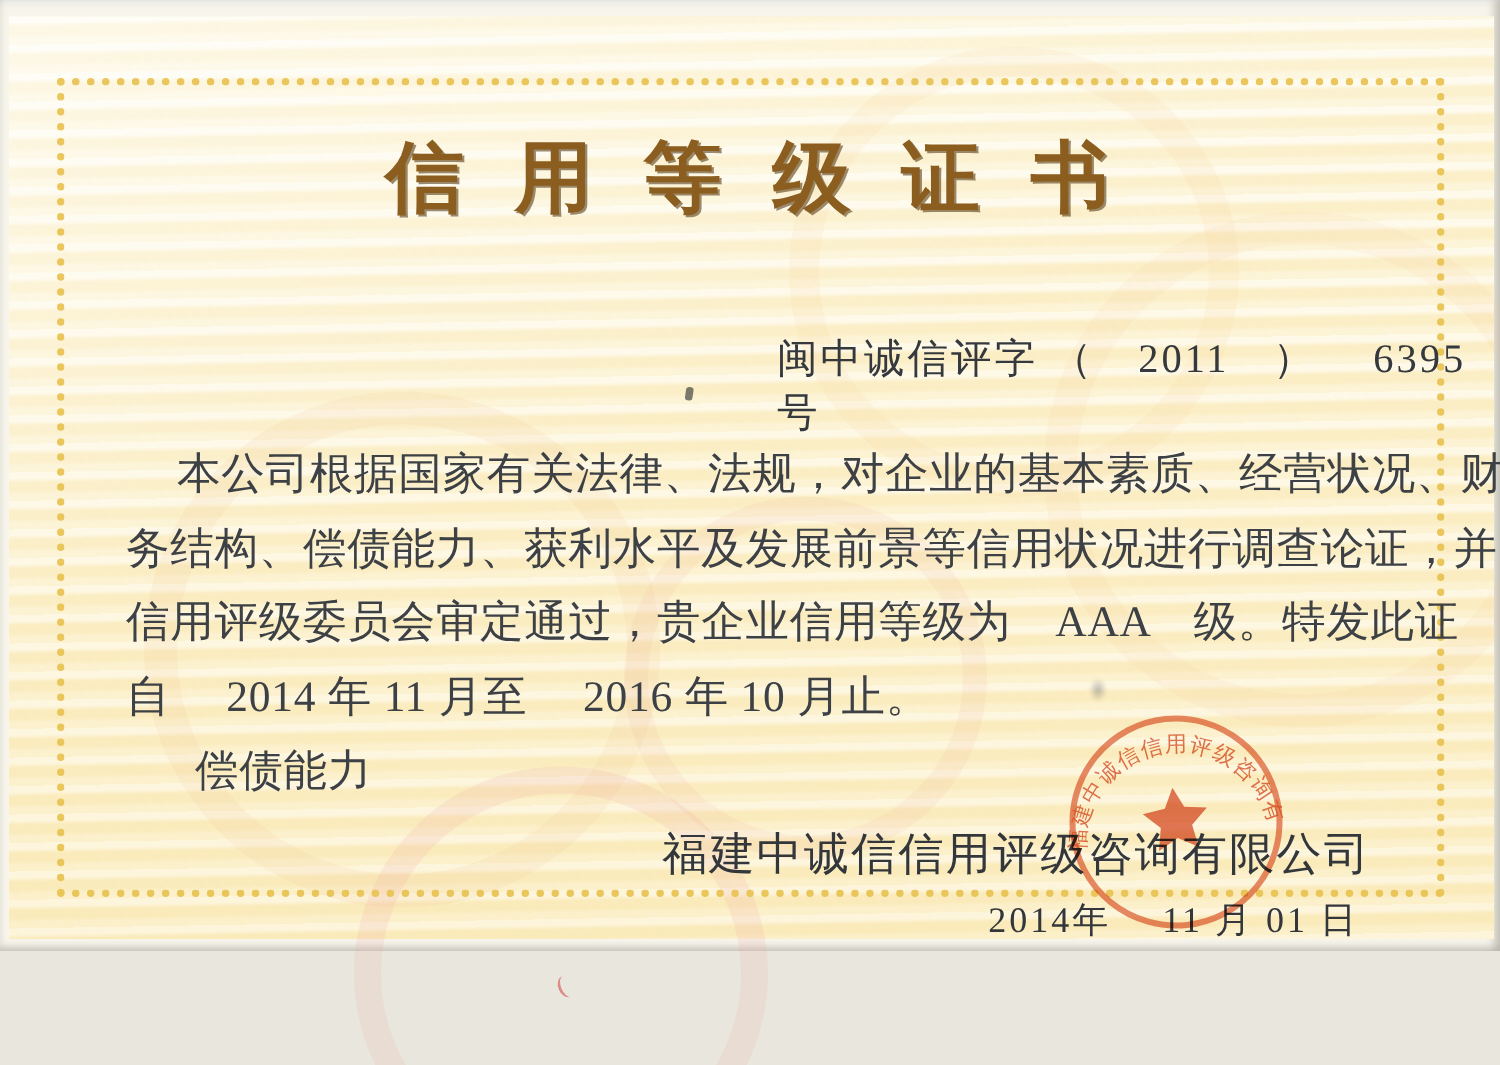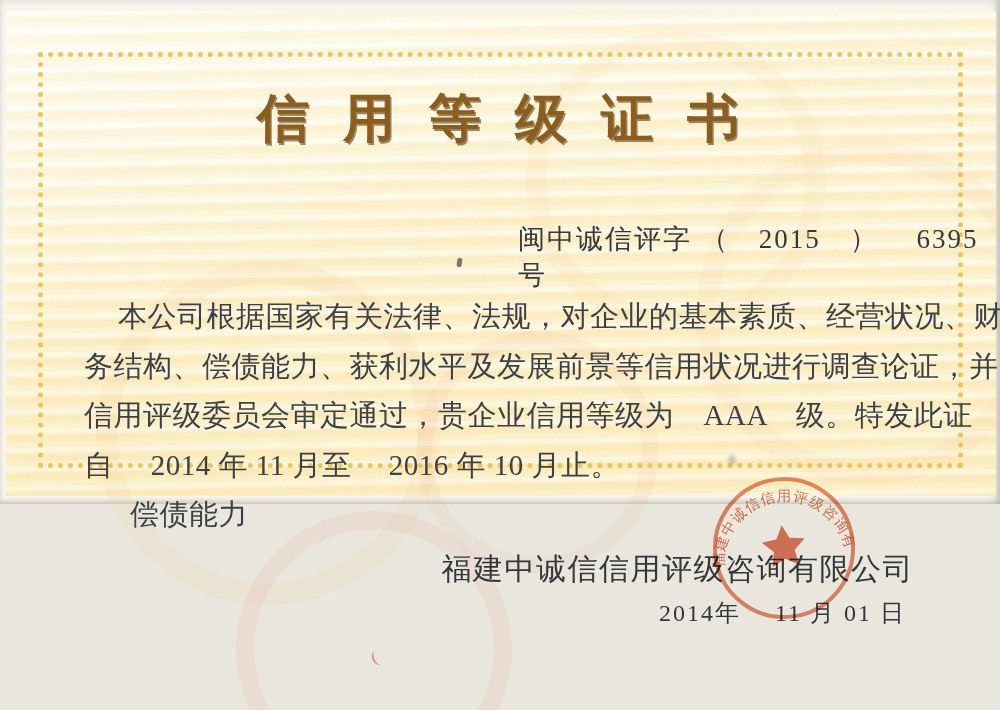--- a/index.html
+++ b/index.html
@@ -3,21 +3,21 @@
 <meta charset="utf-8">
 <style>
   html,body{margin:0;padding:0;}
   body{
     width:1000px;height:710px;overflow:hidden;
     font-family:"Liberation Serif", serif;
     background:#e9e7dd;
   }
   
   .scan{
-    position:relative;width:1000px;height:504px;
+    position:relative;width:1000px;height:634px;
     background:#f7f5ec;
     box-shadow:inset -4px 0 6px rgba(120,118,105,.35),
                inset 0 -3px 5px rgba(150,145,128,.30),
                inset 0 2px 2px rgba(255,255,255,.85);
   }
   
   .paper{
     position:absolute;left:6px;top:11px;right:4px;bottom:8px;
     background:
       linear-gradient(160deg, rgba(255,255,255,.50), rgba(255,255,255,0) 45%),
@@ -99,21 +99,21 @@
     <div class="ring r2"></div>
     <div class="ring r3"></div>
     <div class="ring r4"></div>
     <div class="ring r5"></div>
   </div>
 
   <div class="chain-border"></div>
 
   <h1 class="title">信用等级证书</h1>
 
-  <div class="ref-line">闽中诚信评字 （　2015　）　 6395 号</div>
+  <div class="ref-line">闽中诚信评字 （　2011　）　 6395 号</div>
 
   <div class="body-par">
     <div class="body-line indent1">本公司根据国家有关法律、法规，对企业的基本素质、经营状况、财</div>
     <div class="body-line">务结构、偿债能力、获利水平及发展前景等信用状况进行调查论证，并由</div>
     <div class="body-line">信用评级委员会审定通过，贵企业信用等级为　AAA　级。特发此证</div>
     <div class="body-line">自　 2014 年  11 月至　 2016  年 10  月止。</div>
     <div class="body-line indent2">偿债能力</div>
   </div>
 
   <div class="issuer">福建中诚信信用评级咨询有限公司</div>

